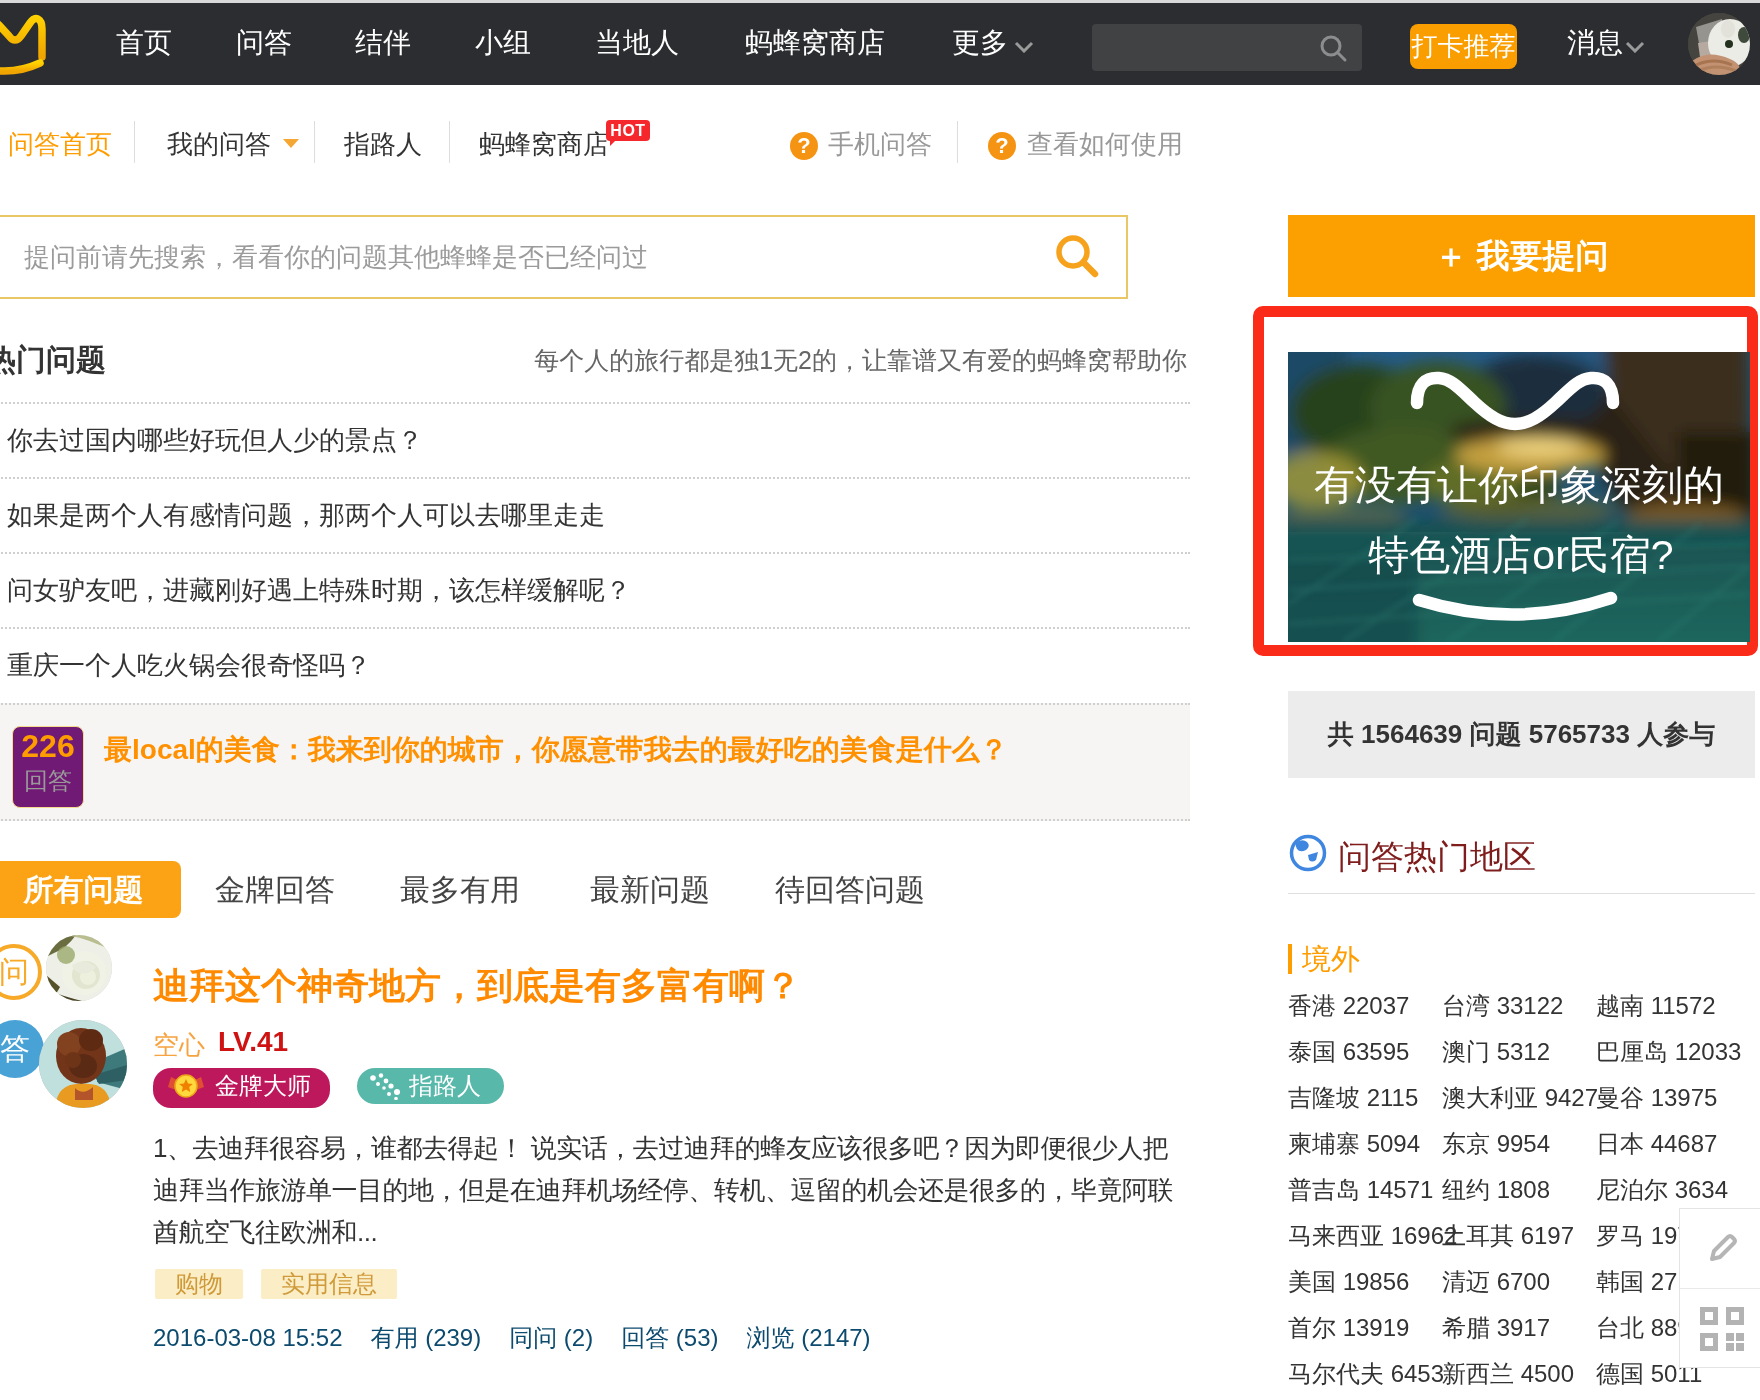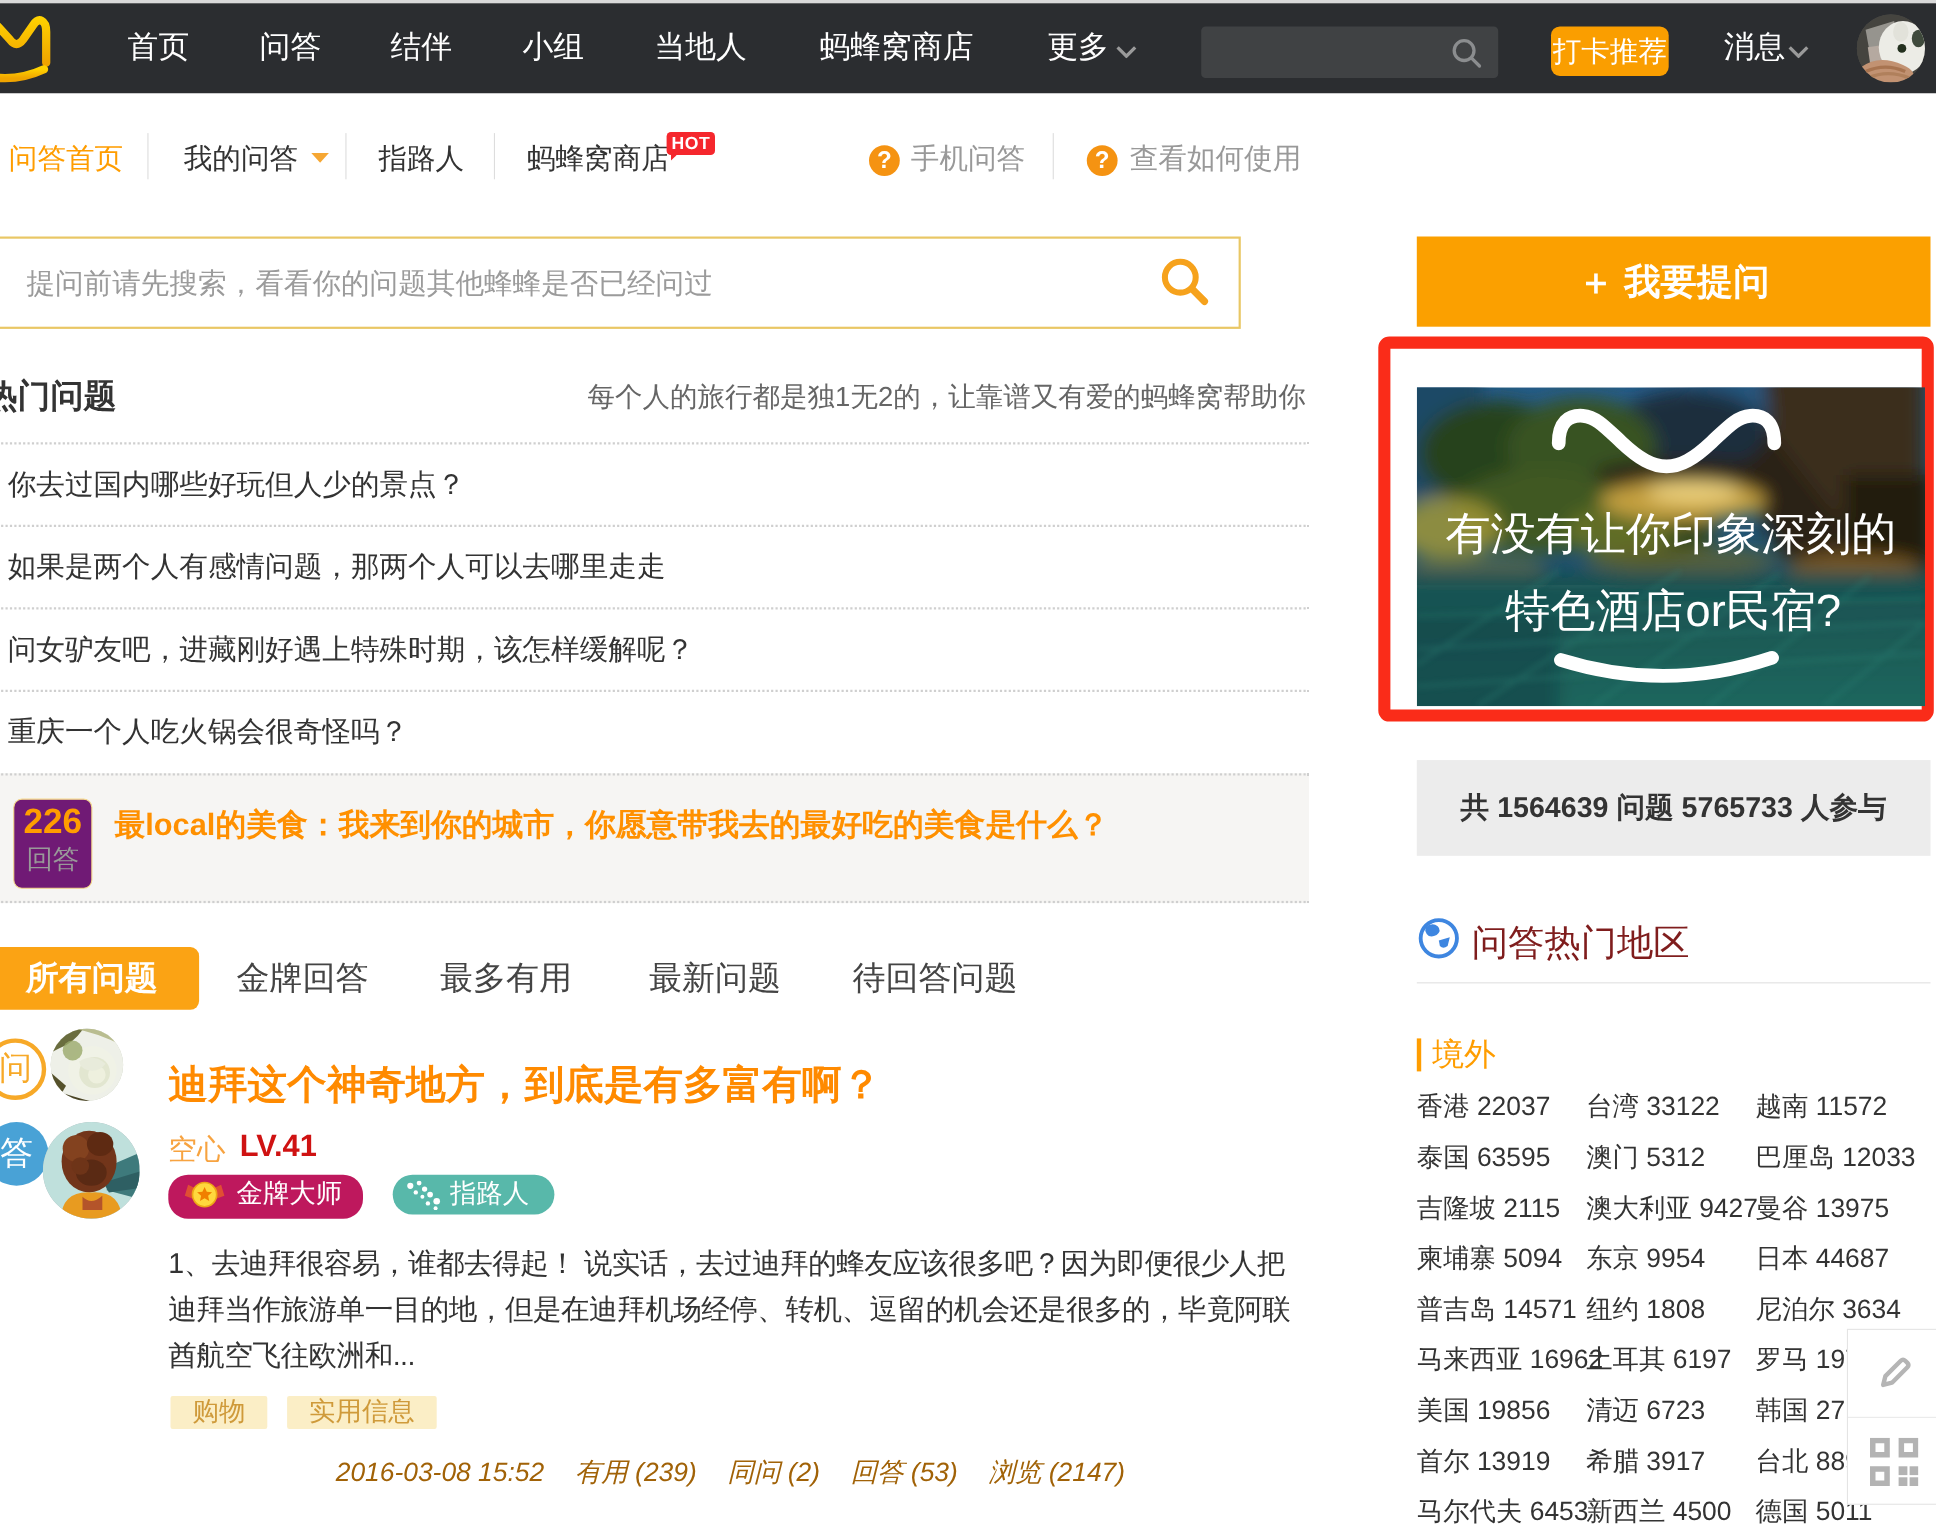--- a/index.html
+++ b/index.html
@@ -67,21 +67,21 @@
 .aav { position:absolute; left:39px; top:1020px; width:88px; height:88px; border-radius:50%; overflow:hidden; background:#a8b2b5; }
 .aname { position:absolute; left:153px; top:1028px; font-size:26px; color:#f7a340; }
 .alv { position:absolute; left:218px; top:1026px; font-size:28px; font-weight:bold; color:#cf1212; }
 .badge1 { position:absolute; left:153px; top:1068px; width:177px; height:40px; border-radius:18px;
   background:#be185d; color:#fff; font-size:24px; line-height:36px; }
 .badge2 { position:absolute; left:357px; top:1068px; width:147px; height:36px; border-radius:18px;
   background:#58b8aa; color:#fff; font-size:24px; line-height:36px; }
 .atext { position:absolute; left:153px; top:1127px; font-size:26px; color:#333; line-height:42px; letter-spacing:-0.5px; white-space:nowrap; }
 .tag { position:absolute; top:1269px; height:30px; background:#fbeec6; color:#cf9a3a; font-size:24px;
   line-height:30px; text-align:center; border-radius:2px; }
-.ameta { position:absolute; top:1322px; left:153px; width:1022px; text-align:center; font-size:24px; color:#a16207;font-style:italic; }
+.ameta { position:absolute; top:1322px; left:153px; width:1022px; text-align:left; font-size:24px; color:#0c4a6e; }
 .ameta span { margin-left:28px; }
 
 
 .askbtn { position:absolute; left:1288px; top:215px; width:467px; height:82px; background:#fba000;
   color:#fff; font-size:33px; font-weight:bold; text-align:center; line-height:82px; }
 .adbox { position:absolute; left:1253px; top:306px; width:505px; height:350px; border:11px solid #fa2c19; border-radius:10px; background:#fff; }
 .adimg { position:absolute; left:24px; top:35px; width:462px; height:290px; overflow:hidden; }
 .statbar { position:absolute; left:1288px; top:691px; width:467px; height:87px; background:#ececec;
   color:#333; font-size:26px; font-weight:bold; text-align:center; line-height:87px; }
 .region { position:absolute; left:1288px; top:833px; width:467px; height:40px; }
@@ -340,21 +340,21 @@
 <span class="dest" style="left:1288px;top:1128px">柬埔寨 5094</span>
 <span class="dest" style="left:1442px;top:1128px">东京 9954</span>
 <span class="dest" style="left:1596px;top:1128px">日本 44687</span>
 <span class="dest" style="left:1288px;top:1174px">普吉岛 14571</span>
 <span class="dest" style="left:1442px;top:1174px">纽约 1808</span>
 <span class="dest" style="left:1596px;top:1174px">尼泊尔 3634</span>
 <span class="dest" style="left:1288px;top:1220px">马来西亚 16962</span>
 <span class="dest" style="left:1442px;top:1220px">土耳其 6197</span>
 <span class="dest" style="left:1596px;top:1220px">罗马 1975</span>
 <span class="dest" style="left:1288px;top:1266px">美国 19856</span>
-<span class="dest" style="left:1442px;top:1266px">清迈 6723</span>
+<span class="dest" style="left:1442px;top:1266px">清迈 6700</span>
 <span class="dest" style="left:1596px;top:1266px">韩国 2713</span>
 <span class="dest" style="left:1288px;top:1312px">首尔 13919</span>
 <span class="dest" style="left:1442px;top:1312px">希腊 3917</span>
 <span class="dest" style="left:1596px;top:1312px">台北 8891</span>
 <span class="dest" style="left:1288px;top:1358px">马尔代夫 6453</span>
 <span class="dest" style="left:1442px;top:1358px">新西兰 4500</span>
 <span class="dest" style="left:1596px;top:1358px">德国 5011</span>
 
 <div class="fwidget">
   <div class="fcell">

